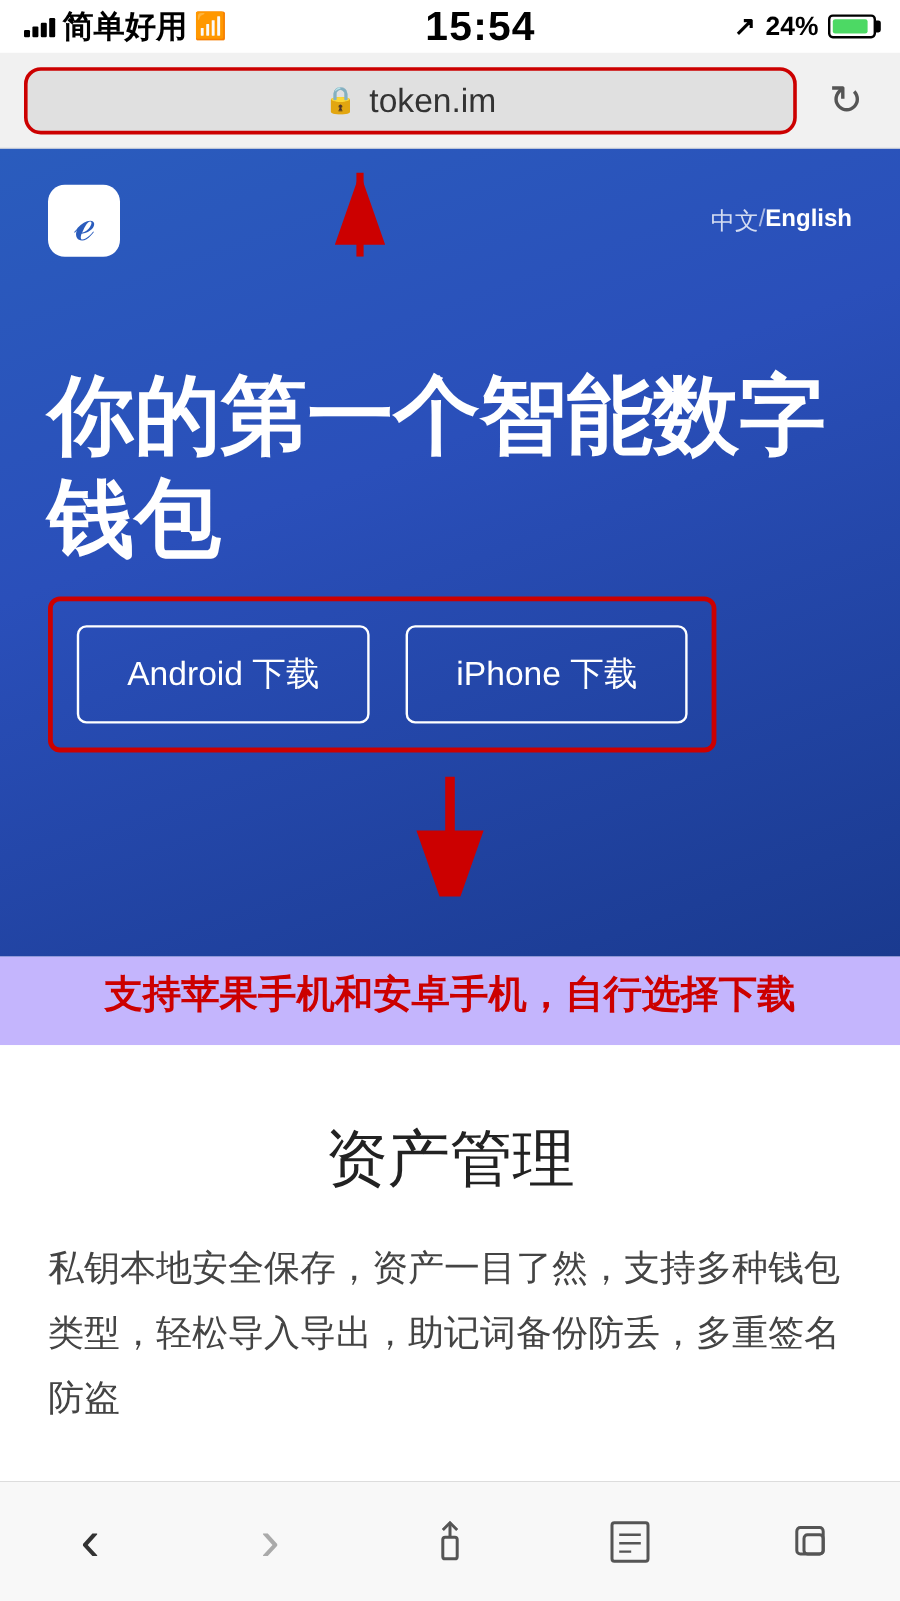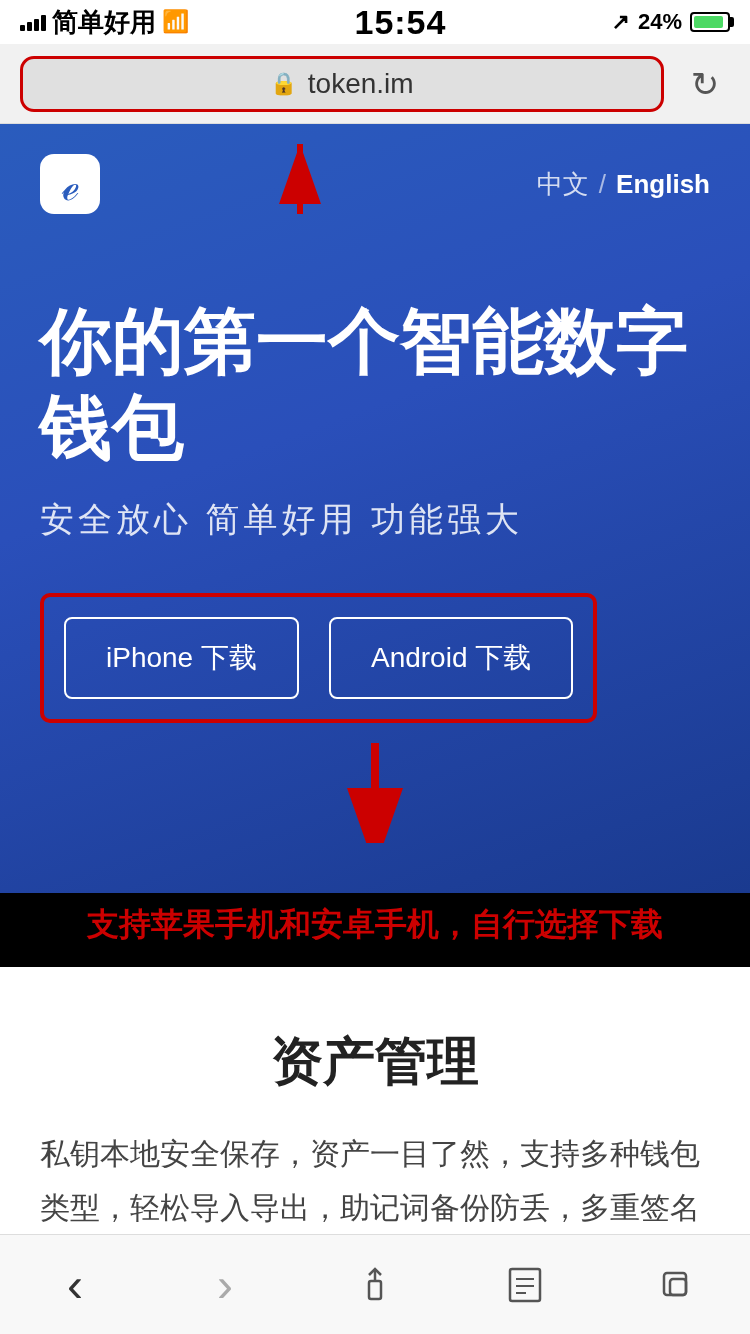--- a/index.html
+++ b/index.html
@@ -150,44 +150,42 @@
     }
     .site-title {
       font-size: 62px;
       font-weight: 800;
       color: #ff2020;
       letter-spacing: 2px;
       text-shadow: 2px 2px 4px rgba(0,0,0,0.3);
     }
     .lang-switch {
       display: flex;
-      align-items: center;
-      gap: 10px;
+      align-items: flex-start;
       color: white;
-      font-size: 26px;
+      font-size: 20px;
     }
     .lang-divider {
       color: rgba(255,255,255,0.6);
     }
     .lang-zh {
       color: rgba(255,255,255,0.8);
     }
     .lang-en {
       color: white;
       font-weight: 700;
     }
 
     
     .hero-title {
       font-size: 72px;
       font-weight: 800;
       color: white;
       line-height: 1.2;
       margin-bottom: 20px;
-      font-family: Liberation Mono, monospace;
     }
     .hero-subtitle {
       font-size: 34px;
       color: rgba(255,255,255,0.85);
       margin-bottom: 50px;
       letter-spacing: 4px;
     }
 
     
     .download-buttons {
@@ -218,31 +216,31 @@
       margin: 10px 0 0 0;
     }
 
     
     .annotation-text {
       color: #cc0000;
       font-size: 32px;
       font-weight: 600;
       text-align: center;
       padding: 10px 20px 20px 20px;
-      background: #000000;
+      background: #c4b5fd;
     }
 
     
     .white-section {
       background: white;
       padding: 60px 40px 40px 40px;
     }
     .section-title {
       font-size: 52px;
-      font-weight: 700;
+      font-weight: 400;
       color: #222;
       text-align: center;
       margin-bottom: 30px;
     }
     .section-desc {
       font-size: 30px;
       color: #444;
       line-height: 1.8;
     }
 
@@ -323,25 +321,24 @@
       <defs>
         <marker id="arrowhead" markerWidth="10" markerHeight="7" refX="10" refY="3.5" orient="auto">
           <polygon points="0 0, 10 3.5, 0 7" fill="#cc0000"></polygon>
         </marker>
       </defs>
       <line x1="100" y1="80" x2="100" y2="10" stroke="#cc0000" stroke-width="6" marker-end="url(#arrowhead)"></line>
     </svg>
   </div>
 
   <div class="hero-title">你的第一个智能数字钱包</div>
-  <div class="hero-subtitle">安全放心  简单好用  功能强大</div>
 
   <div class="download-buttons">
+    <button class="download-btn">Android 下载</button>
     <button class="download-btn">iPhone 下载</button>
-    <button class="download-btn">Android 下载</button>
   </div>
 
   <div class="arrow-down-area">
     <svg width="120" height="100">
       <defs>
         <marker id="arrowhead2" markerWidth="10" markerHeight="7" refX="5" refY="3.5" orient="auto">
           <polygon points="0 0, 10 3.5, 0 7" fill="#cc0000"></polygon>
         </marker>
       </defs>
       <line x1="60" y1="0" x2="60" y2="85" stroke="#cc0000" stroke-width="8" marker-end="url(#arrowhead2)"></line>

